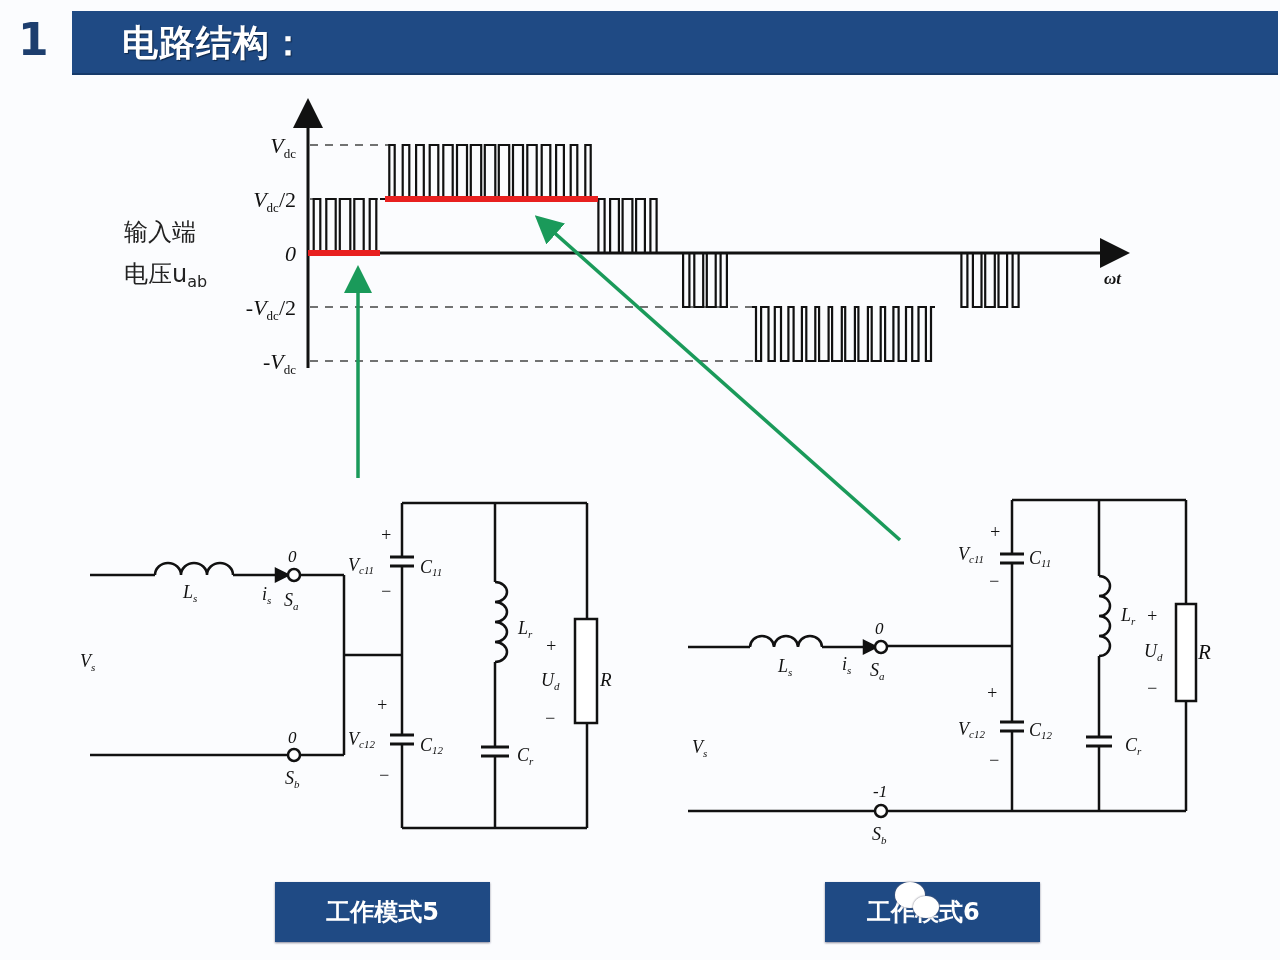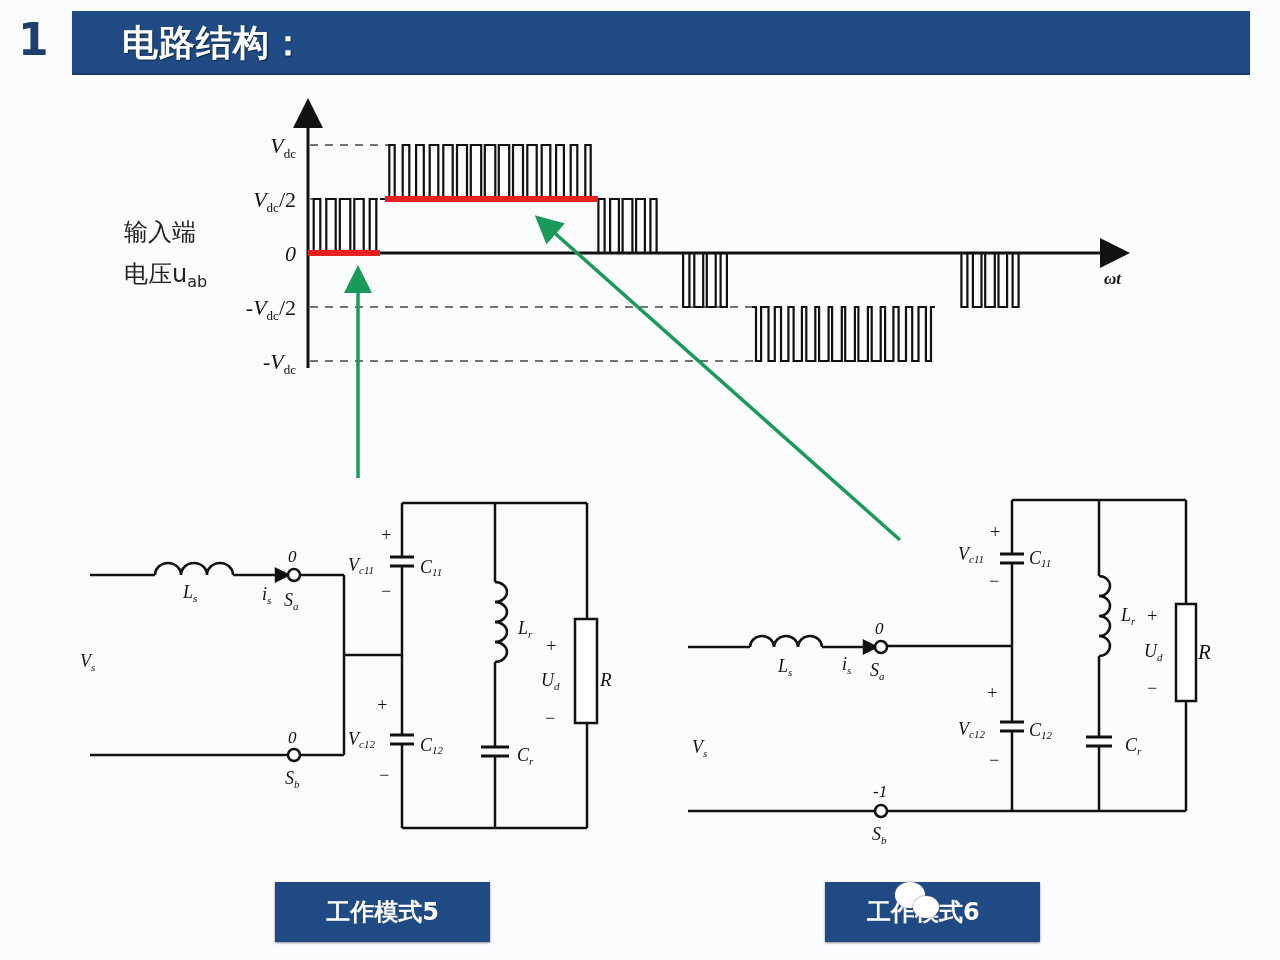--- a/index.html
+++ b/index.html
@@ -1,21 +1,21 @@
 <!DOCTYPE html>
 <html><head>
 <meta charset="utf-8">
 <style>
   html, body { margin:0; padding:0; }
   body { width:1280px; height:960px; background:#fbfcfe; position:relative; overflow:hidden;
          font-family:"Liberation Serif", serif; color:#111; }
   .sec-num { position:absolute; left:18px; top:14px; font-family:"DejaVu Sans", sans-serif; font-weight:bold;
              font-size:44px; color:#1d3e6e; }
   .title-bar { position:absolute; left:72px; top:11px; width:1178px; height:62px; background:#1f4a84;
-               border-bottom:2px solid #163a6a; }
+               border-bottom:2px solid #163a6a;padding-left:28px; }
   .title-text { position:absolute; left:50px; top:8px; color:#fff; font-family:"DejaVu Sans", sans-serif;
                 font-weight:bold; font-size:36px; letter-spacing:1px; text-shadow:1px 1px 1px #0d2545; }
   svg { position:absolute; left:0; top:0; }
   .lbl { font-family:"Liberation Serif", serif; font-style:italic; fill:#111; }
   .cn { font-family:"DejaVu Sans", sans-serif; fill:#222; }
   .mode-btn { position:absolute; top:870px; height:60px; background:#1f4a84; color:#fff;
               font-family:"DejaVu Sans", sans-serif; font-weight:bold; font-size:24px;
               display:flex; align-items:center; justify-content:center; box-shadow:0 1px 2px #889;margin-top:12px; }
   .watermark { position:absolute; left:895px; top:882px; display:flex; align-items:center; gap:6px;
                font-family:"DejaVu Sans", sans-serif; font-size:25px; color:#fff;

